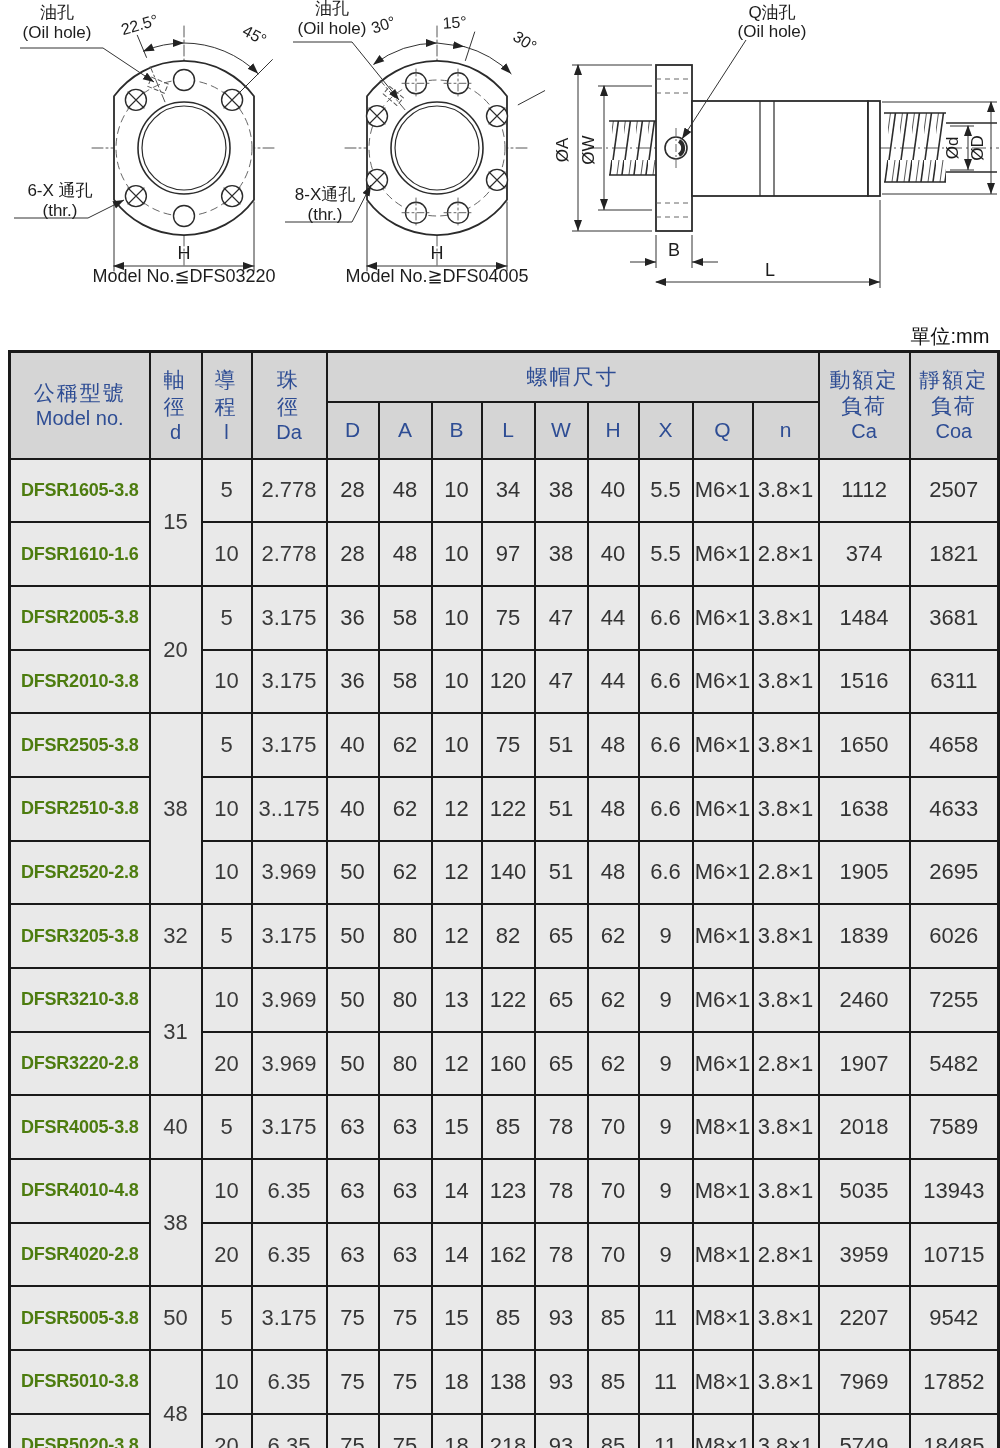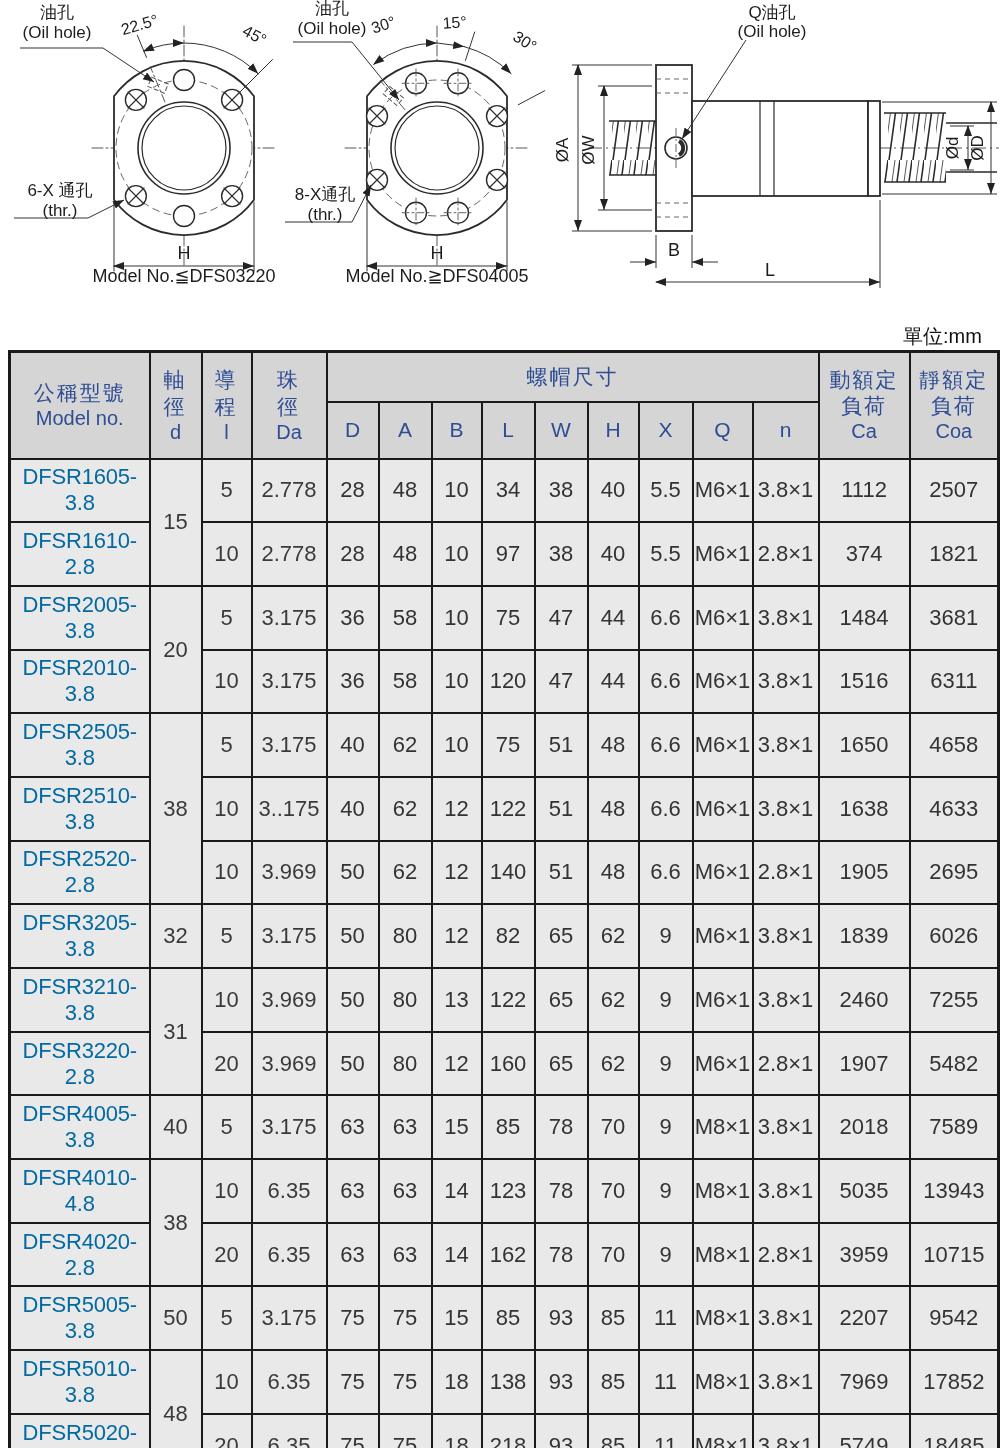--- a/index.html
+++ b/index.html
@@ -4,40 +4,40 @@
 <style>
   html,body{margin:0;padding:0;}
   body{
     width:1000px;height:1448px;position:relative;background:#ffffff;
     font-family:"Liberation Sans",sans-serif;overflow:hidden;
   }
   svg text{font-family:"Liberation Sans",sans-serif;fill:#1d1d1d;}
   .diagram-svg{position:absolute;top:0;left:0;}
   .unit-label{
     position:absolute;top:323px;left:903px;width:94px;
-    font-size:20px;color:#111;text-align:left;white-space:nowrap;
+    font-size:20px;color:#111;text-align:center;white-space:nowrap;
   }
   table.spec{
     position:absolute;top:350px;left:8px;width:989px;
     border-collapse:collapse;table-layout:fixed;background:#e9e9e9;
     border:3px solid #1a1a1a;
   }
   .spec th,.spec td{
     border:2px solid #1a1a1a;text-align:center;vertical-align:middle;
     padding:0;overflow:hidden;
   }
   .spec thead th{background:#d5d5d5;color:#2e4d94;font-weight:normal;}
   .spec thead tr.hr1{height:50px;}
   .spec thead tr.hr2{height:57px;}
   .h-cjk{font-size:21px;line-height:26px;letter-spacing:2px;}
   .h-cjk2{font-size:21px;line-height:27px;letter-spacing:3px;}
   .h-latin{font-size:20px;line-height:25px;letter-spacing:0;}
   .h-sub{font-size:21px;}
   .spec tbody td{font-size:22px;color:#333;height:61.7px;background:#e9e9e9;}
-  .spec td.model-cell{font-weight:normal;font-size:22px;color:#0369a1;letter-spacing:-0.2px;}
+  .spec td.model-cell{font-weight:bold;font-size:18px;color:#4d7c0f;letter-spacing:-0.2px;}
   .spec td.d-cell,.spec td.lead-cell,.spec td.da-cell{color:#3a3a3a;}
 </style>
 </head>
 <body>
 
 <svg class="diagram-svg" width="1000" height="335" viewBox="0 0 1000 335">
   <defs>
     <marker id="ae" orient="auto" markerWidth="12" markerHeight="9" refX="11" refY="4">
       <path d="M0,0 L11,4 L0,8 Z" fill="#222"></path>
     </marker>
@@ -311,21 +311,21 @@
         <td class="dim-cell">34</td>
         <td class="dim-cell">38</td>
         <td class="dim-cell">40</td>
         <td class="dim-cell">5.5</td>
         <td class="dim-cell">M6×1</td>
         <td class="dim-cell">3.8×1</td>
         <td class="ca-cell">1112</td>
         <td class="coa-cell">2507</td>
       </tr>
       <tr>
-        <td class="model-cell">DFSR1610-2.8</td>
+        <td class="model-cell">DFSR1610-1.6</td>
         <td class="lead-cell">10</td>
         <td class="da-cell">2.778</td>
         <td class="dim-cell">28</td>
         <td class="dim-cell">48</td>
         <td class="dim-cell">10</td>
         <td class="dim-cell">97</td>
         <td class="dim-cell">38</td>
         <td class="dim-cell">40</td>
         <td class="dim-cell">5.5</td>
         <td class="dim-cell">M6×1</td>

